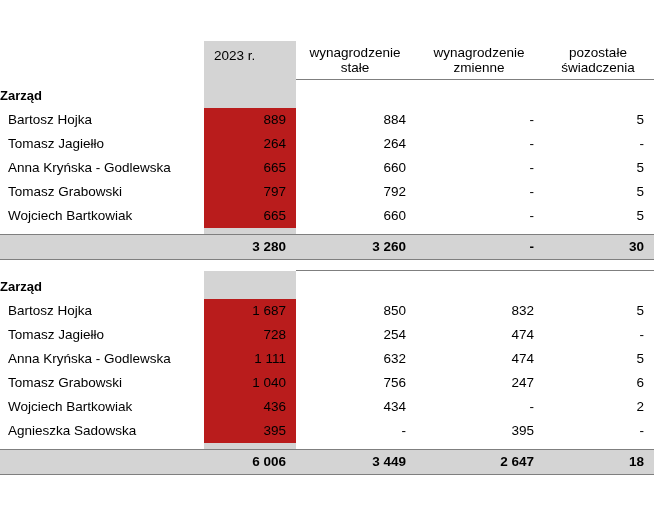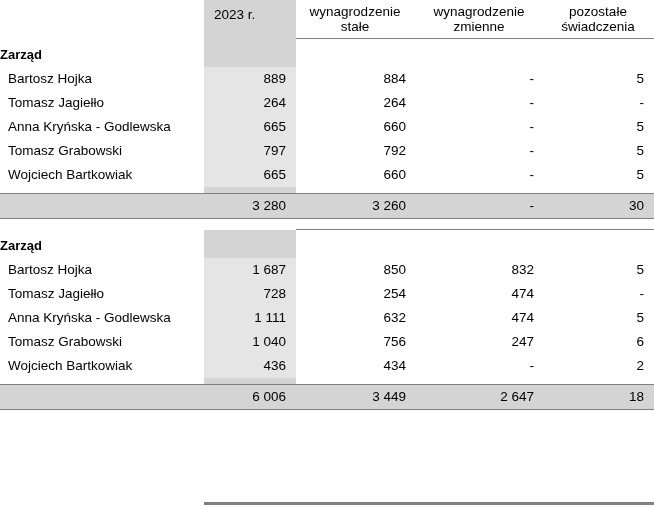--- a/index.html
+++ b/index.html
@@ -12,20 +12,21 @@
     height: 507px;
     font-family: "Liberation Sans", sans-serif;
     color: #000000;
     position: relative;
     overflow: hidden;
   }
   .page {
     position: relative;
     width: 654px;
     height: 373px;
+    margin-top: 41px;
   }
 
   table.comp {
     border-collapse: collapse;
     table-layout: fixed;
     width: 654px;
   }
 
   table.comp col.c-name  { width: 204px; }
   table.comp col.c-total { width: 92px; }
@@ -94,25 +95,25 @@
     padding-bottom: 5px;
   }
   .drow td.name {
     text-align: left;
     padding-left: 8px;
   }
   .drow td.num {
     text-align: right;
     padding-right: 10px;
   }
-  .drow td.shade { background: #e5e5e5; }
+  .drow td.shade { background: #b91c1c; }
 
   
   .total td {
-    font-weight: normal;
+    font-weight: bold;
     padding-top: 5px;
     padding-bottom: 5px;
     border-top: 1.5px solid #7f7f7f;
     border-bottom: 1.5px solid #7f7f7f;
     background: #d4d4d4;
   }
   .total td.num { text-align: right; padding-right: 10px; }
   .total td.name { background: #d4d4d4; }
   .total td.blank { background: #d4d4d4; }
 
@@ -282,20 +283,27 @@
           <td class="num">247</td>
           <td class="num">6</td>
         </tr>
         <tr class="drow">
           <td class="name">Wojciech Bartkowiak</td>
           <td class="num shade">436</td>
           <td class="num">434</td>
           <td class="num">-</td>
           <td class="num">2</td>
         </tr>
+        <tr class="drow">
+          <td class="name">Agnieszka Sadowska</td>
+          <td class="num shade">395</td>
+          <td class="num">-</td>
+          <td class="num">395</td>
+          <td class="num">-</td>
+        </tr>
 
         <tr class="spacer-row">
           <td></td>
           <td class="shade"></td>
           <td></td>
           <td></td>
           <td></td>
         </tr>
 
         <tr class="total">

